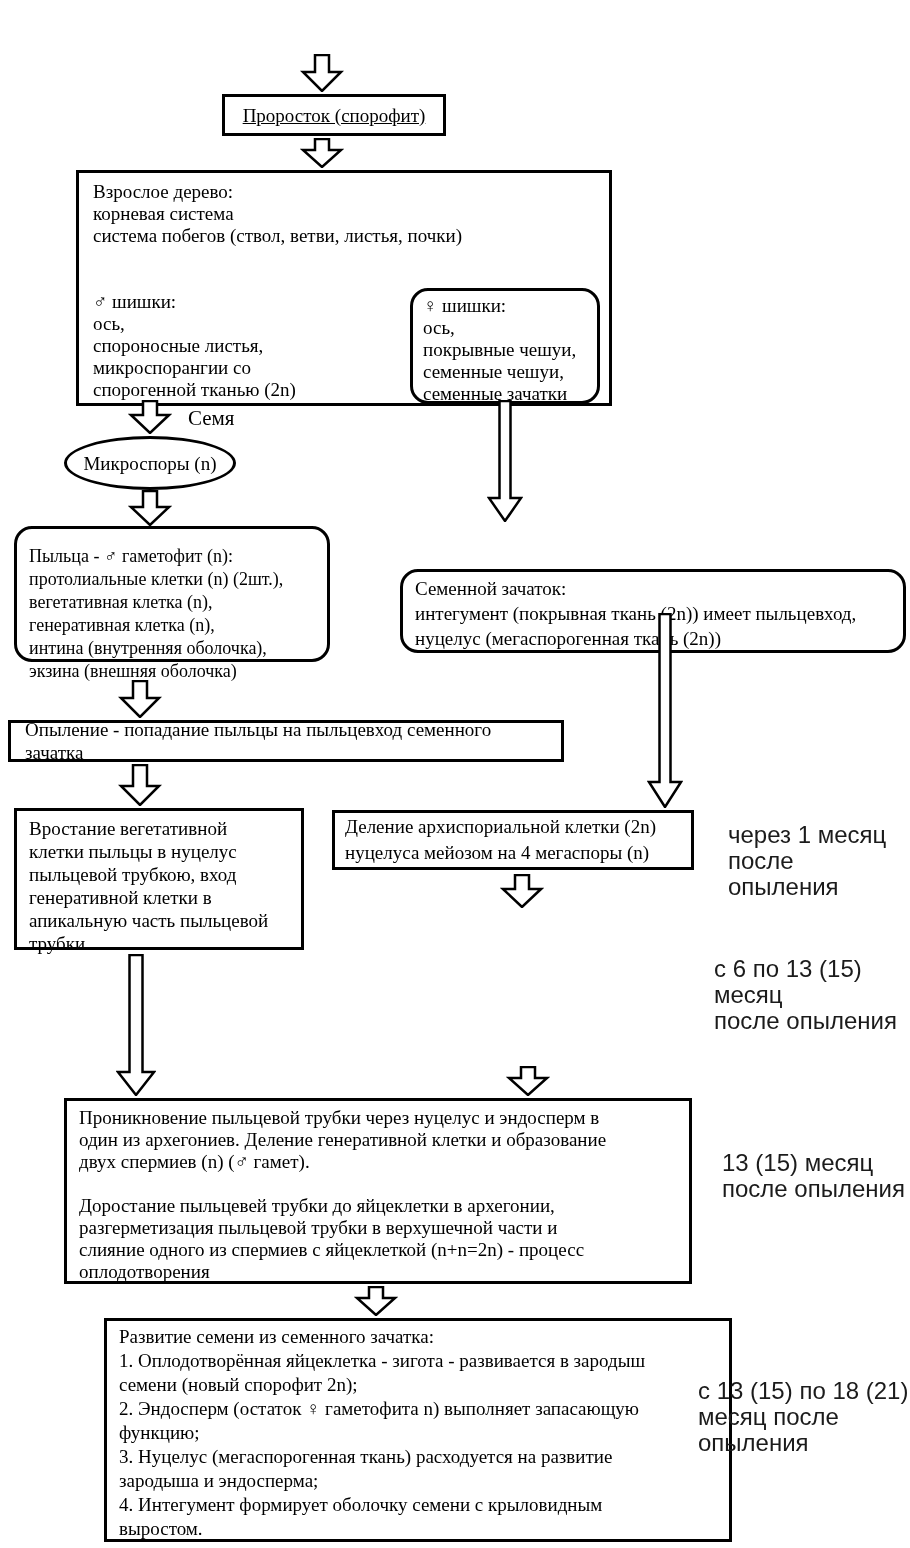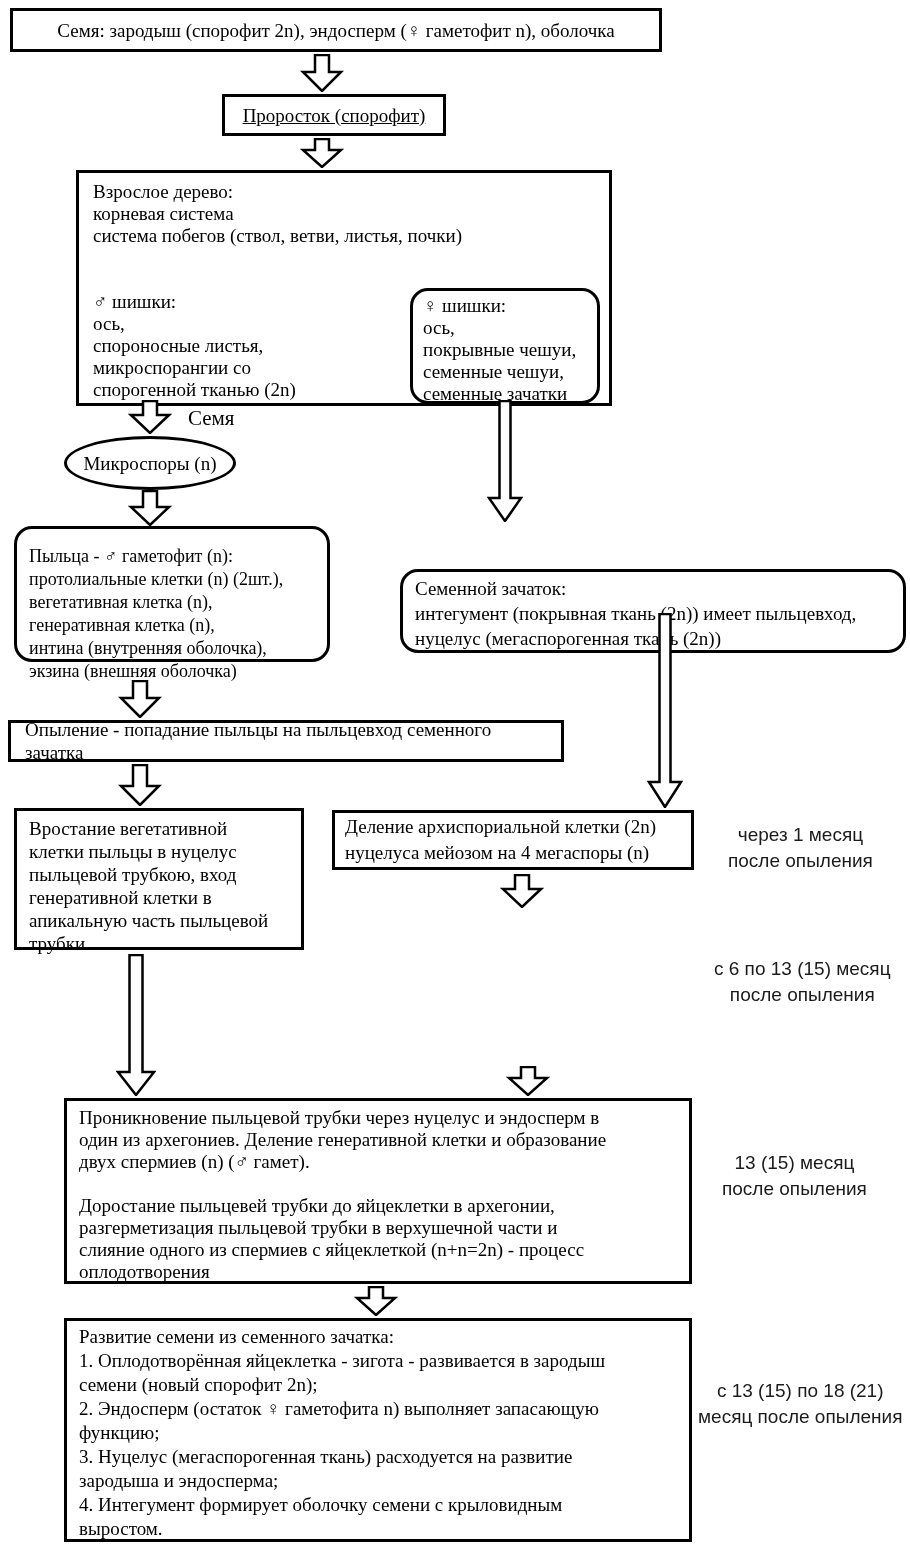--- a/index.html
+++ b/index.html
@@ -34,39 +34,37 @@
   .block-arrow{position:absolute;}
   .block-arrow svg{display:block;}
   .edge-label{
     position:absolute;
     font-size:21px;
     font-family:"Liberation Serif","DejaVu Serif",serif;
   }
   .tlabel{
     position:absolute;
     font-family:"Liberation Sans","DejaVu Sans",sans-serif;
-    font-size:19px;
+    font-size:24px;
     line-height:26px;
     white-space:pre-line;
     color:#1b1b1b;
-    text-align:center;
   }
   
   .fs18{font-size:18px;}
   .lh22{line-height:22px;}
   .lh23{line-height:23px;}
-  .lh24{line-height:24px;}
+  .lh24{line-height:24px;margin-left:40px;}
   .lh25{line-height:25px;}
 </style>
 </head>
 <body>
 
 <div class="canvas">
 
-  <div class="node rect vcenter hcenter" style="left:10px;top:8px;width:652px;height:44px;">Семя: зародыш (спорофит 2n), эндосперм (♀ гаметофит n), оболочка</div>
 
   <div class="block-arrow" style="left:300px;top:54px;width:44px;height:38px;">
       <svg width="44" height="38" xmlns="http://www.w3.org/2000/svg">
         <polygon points="15,1 29,1 29,18 41,18 22,37 3,18 15,18" fill="#ffffff" stroke="#000000" stroke-width="2.5" stroke-linejoin="miter"></polygon>
       </svg>
     </div>
 
   <div class="node rect vcenter hcenter" style="left:222px;top:94px;width:224px;height:42px;text-decoration:underline;">Проросток (спорофит)</div>
 
   <div class="block-arrow" style="left:300px;top:138px;width:44px;height:30px;">

